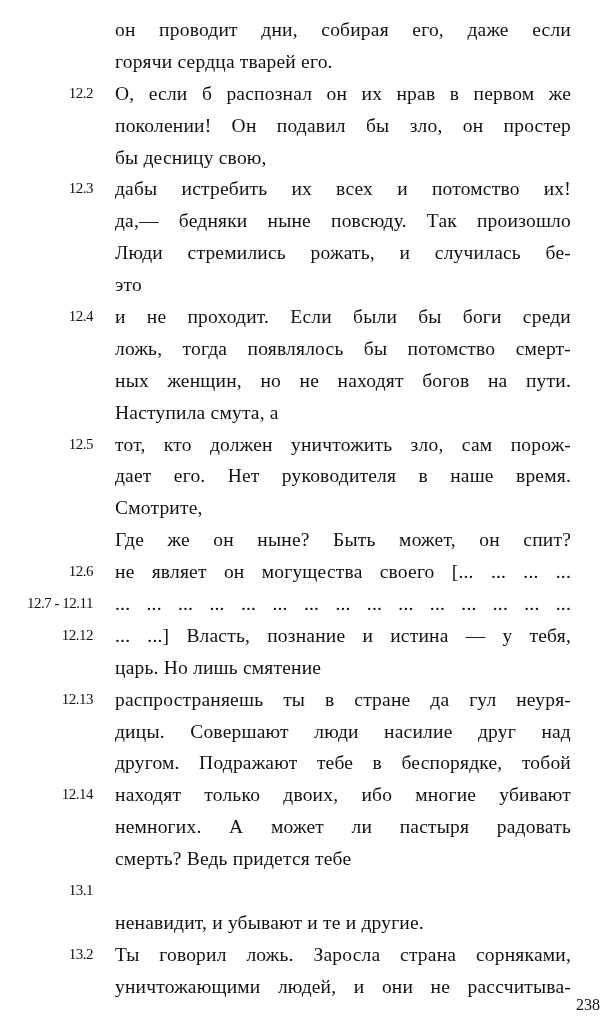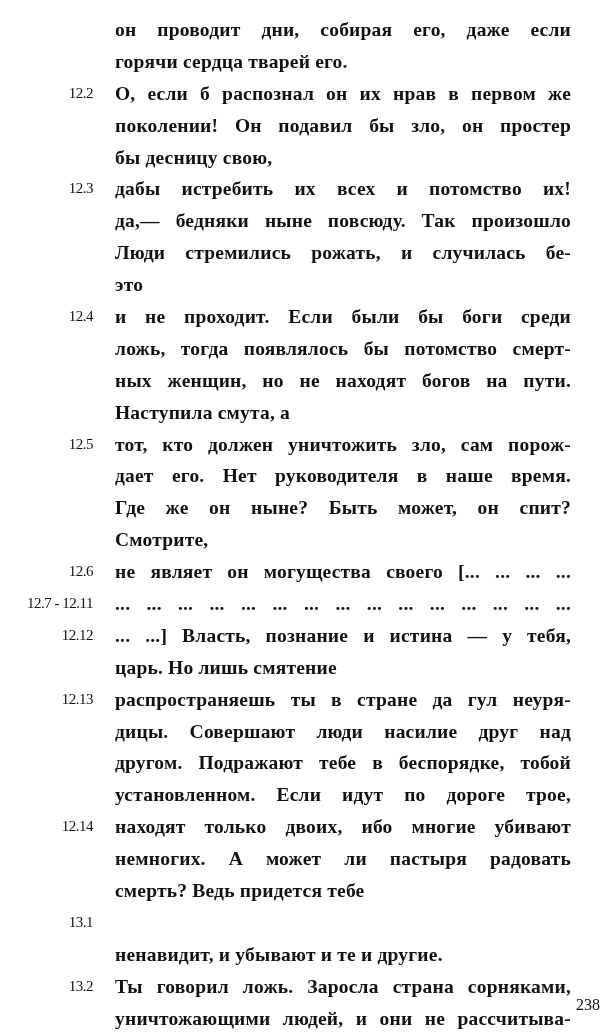--- a/index.html
+++ b/index.html
@@ -4,21 +4,21 @@
 <style>
   html, body { margin: 0; padding: 0; background: #ffffff; }
   body { width: 600px; height: 1033px; position: relative; overflow: hidden;
          font-family: "Liberation Serif", "DejaVu Serif", serif; color: #111; }
   .page { position: absolute; left: 0; top: 14px; width: 600px; }
   .row { position: relative; height: 31.9px; }
   .num { position: absolute; right: 507px; top: 0; font-size: 15px; font-weight: normal;
          line-height: 31.9px; white-space: nowrap; letter-spacing: -0.5px; }
   .txt { position: absolute; left: 115px; width: 456px; top: 0; font-size: 19.5px;
          line-height: 31.9px; white-space: nowrap; text-align: justify; text-align-last: justify;
-         letter-spacing: 0.2px; font-weight: bold; }
+         letter-spacing: 0.2px; }
   .txt.last { text-align-last: left; }
   .footer { position: absolute; left: 0; width: 600px; top: 996px; text-align: right;
             font-size: 16px; }
 </style>
 </head>
 <body>
 
 <div class="page" id="page">
     <div class="row">
       <span class="num"></span>
@@ -75,25 +75,25 @@
     <div class="row">
       <span class="num">12.5</span>
       <span class="txt">тот, кто должен уничтожить зло, сам порож-</span>
     </div>
     <div class="row">
       <span class="num"></span>
       <span class="txt">дает его. Нет руководителя в наше время.</span>
     </div>
     <div class="row">
       <span class="num"></span>
-      <span class="txt">Где же он ныне? Быть может, он спит?</span>
+      <span class="txt last">Смотрите,</span>
     </div>
     <div class="row">
       <span class="num"></span>
-      <span class="txt last">Смотрите,</span>
+      <span class="txt">Где же он ныне? Быть может, он спит?</span>
     </div>
     <div class="row">
       <span class="num">12.6</span>
       <span class="txt">не являет он могущества своего [... ... ... ...</span>
     </div>
     <div class="row">
       <span class="num">12.7 - 12.11</span>
       <span class="txt">... ... ... ... ... ... ... ... ... ... ... ... ... ... ...</span>
     </div>
     <div class="row">
@@ -108,24 +108,20 @@
       <span class="num">12.13</span>
       <span class="txt">распространяешь ты в стране да гул неуря-</span>
     </div>
     <div class="row">
       <span class="num"></span>
       <span class="txt">дицы. Совершают люди насилие друг над</span>
     </div>
     <div class="row">
       <span class="num"></span>
       <span class="txt">другом. Подражают тебе в беспорядке, тобой</span>
-    </div>
-    <div class="row">
-      <span class="num"></span>
-      <span class="txt">установленном. Если идут по дороге трое,</span>
     </div>
     <div class="row">
       <span class="num">12.14</span>
       <span class="txt">находят только двоих, ибо многие убивают</span>
     </div>
     <div class="row">
       <span class="num"></span>
       <span class="txt">немногих. А может ли пастыря радовать</span>
     </div>
     <div class="row">

